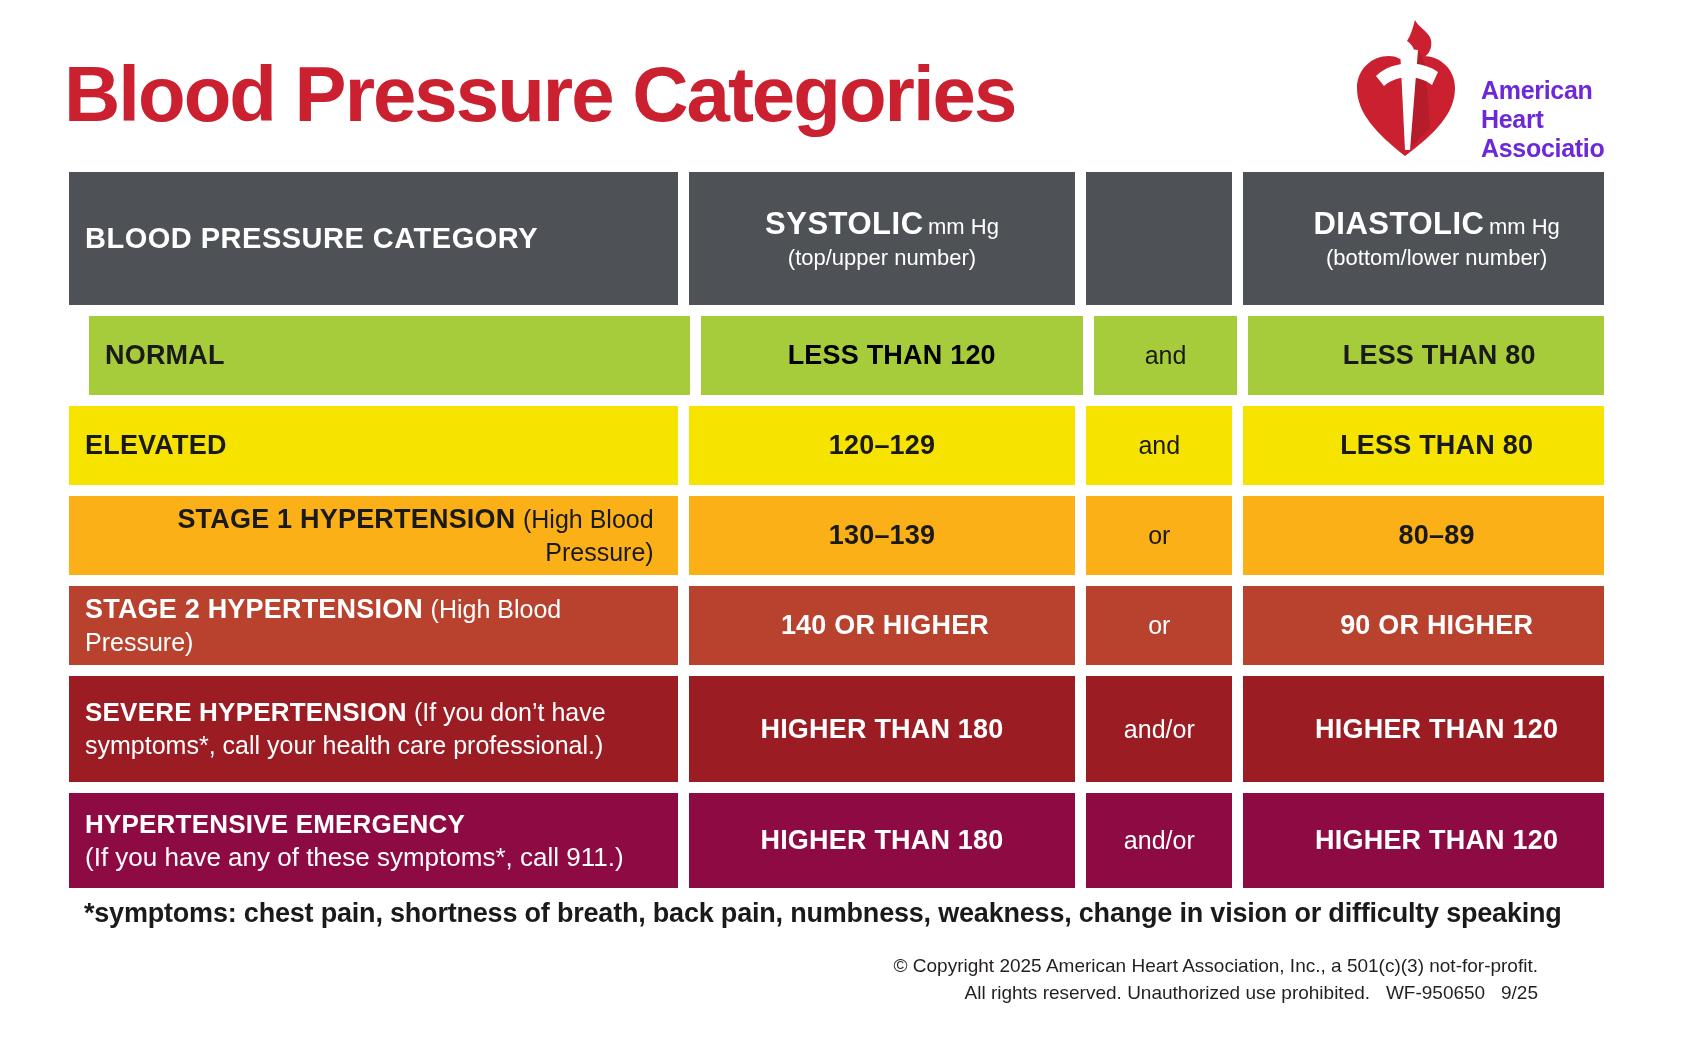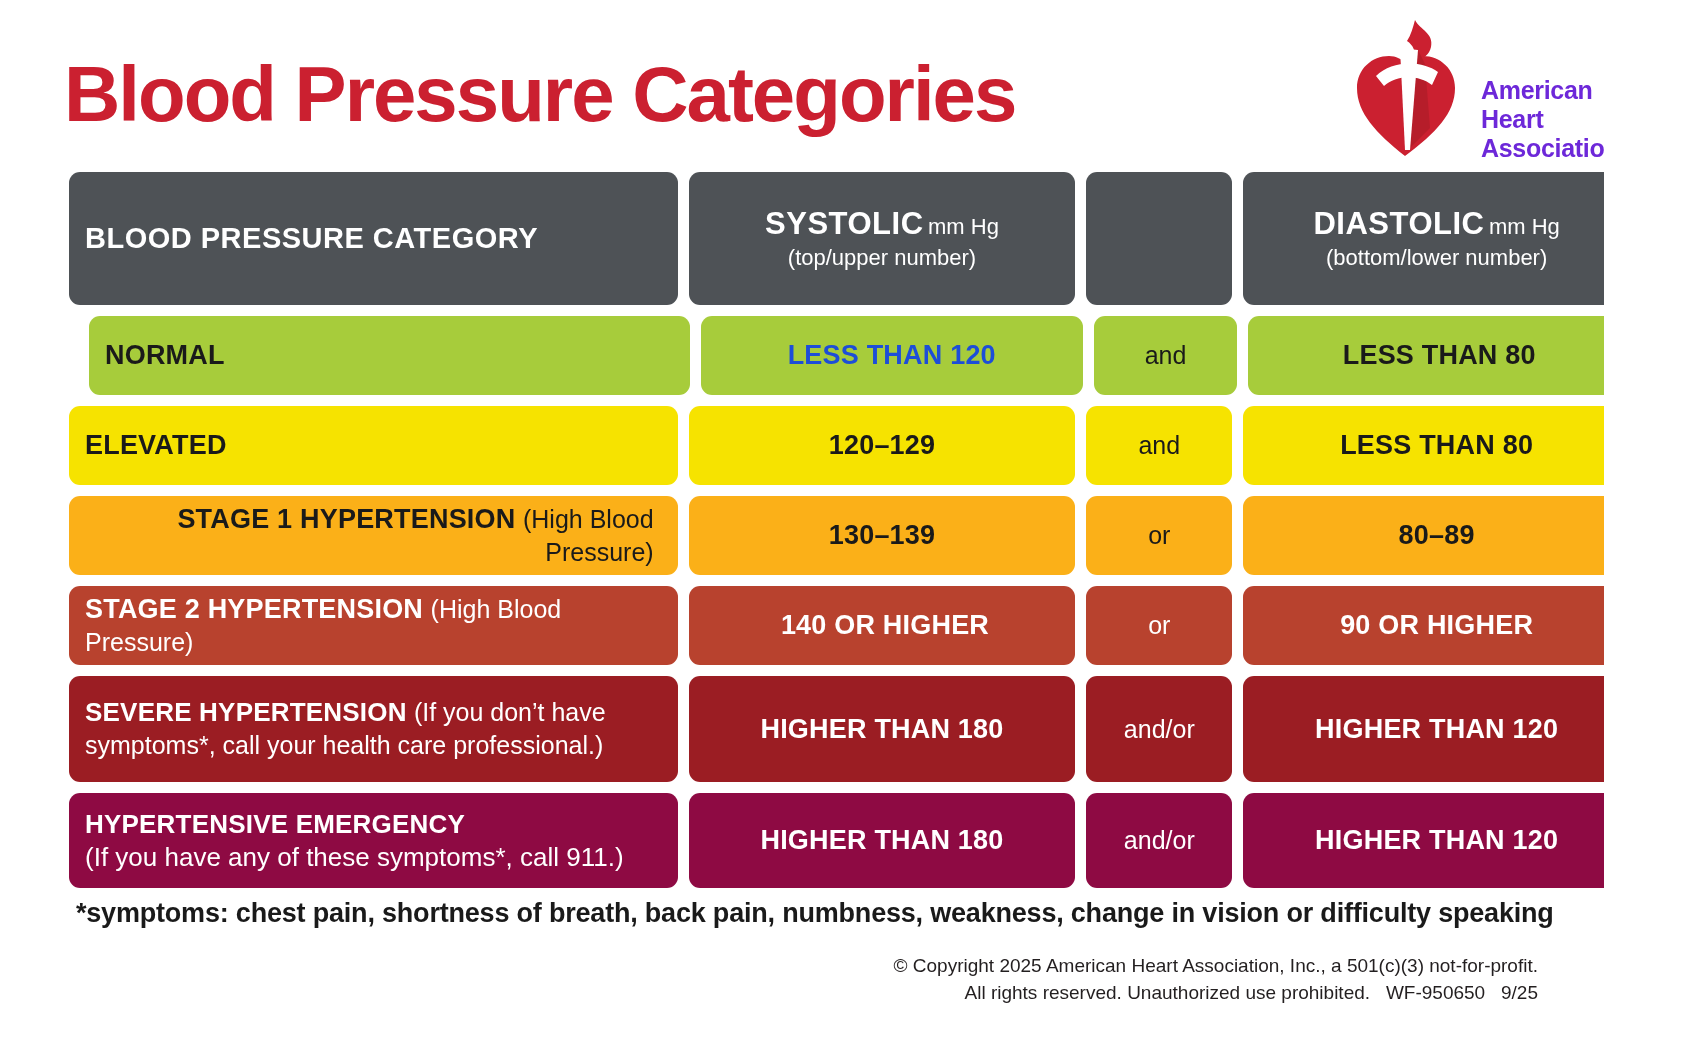--- a/index.html
+++ b/index.html
@@ -10,21 +10,21 @@
   .title { position:absolute; left:64px; top:52px; font-size:78px; font-weight:bold;
            letter-spacing:-2px; color:#CB2030; line-height:1.1; }
 
   .logo-heart { position:absolute; left:1348px; top:20px; width:116px; height:140px; }
   .logo-text { position:absolute; left:1481px; top:76px; font-size:25px; font-weight:bold;
                color:#231F20; line-height:29px; letter-spacing:-0.3px; }
 
   .bp-table { position:absolute; left:69px; top:172px; width:1561px;
               display:flex; flex-direction:column; gap:11px; }
   .row { display:flex; gap:11px; }
-  .cell { display:flex; align-items:center;border-radius:11px; }
+  .cell { display:flex; align-items:center; }
   .c-cat  { width:609px; padding-left:16px; padding-right:24px; justify-content:flex-start; }
   .c-val  { width:387px; justify-content:center; text-align:center; }
   .c-conn { width:146px; justify-content:center; text-align:center; }
 
   .h133 { height:133px; } .h79 { height:79px; } .h106 { height:106px; } .h95 { height:95px; }
 
   .header-cell { background:#4E5256; color:#ffffff; }
   .hdr-cat { font-size:29px; font-weight:bold; letter-spacing:0.5px; }
   .hdr-val-wrap { display:flex; flex-direction:column; align-items:center; line-height:1.3; }
   .hdr-big { font-size:31px; font-weight:bold; letter-spacing:0.5px; }
@@ -32,21 +32,21 @@
   .hdr-sub { font-size:22px; font-weight:normal; }
 
   .cat-text { font-size:27px; line-height:33px; }
   .cat-main { font-weight:bold; letter-spacing:0.2px; }
   .cat-note { font-weight:normal; font-size:25px; }
   .note-block { display:block; font-size:26px; }
   .small-cat .cat-text { font-size:26px; }
   .val { font-size:27px; font-weight:bold; letter-spacing:0.2px; }
   .conn { font-size:25px; font-weight:normal; }
 
-  .footnote { position:absolute; left:76px; top:898px; font-size:27px; font-weight:bold;
+  .footnote { position:absolute; left:84px; top:898px; font-size:27px; font-weight:bold;
               color:#1A1A1A; letter-spacing:-0.2px; }
   .url { position:absolute; left:64px; top:942px; font-size:47px; font-weight:bold;
          color:#CB2030; letter-spacing:-1px; }
   .copyright { position:absolute; right:66px; top:952px; text-align:right; font-size:19px;
                line-height:27px; color:#231F20; }
 </style>
 </head>
 <body>
 
 <div class="page">
@@ -84,21 +84,21 @@
                <span class="hdr-small">mm Hg</span></div>
           <div class="hdr-sub">(bottom/lower number)</div>
         </div>
       </div>
     </div>
 
     <div class="row">
       <div class="cell c-cat h79" style="background: rgb(167, 204, 59); color: rgb(26, 26, 26); margin-left: 20px;">
         <div class="cat-text"><span class="cat-main">NORMAL</span></div>
       </div>
-      <div class="cell c-val h79 val" style="background: rgb(167, 204, 59); color: #1d4ed8;">LESS THAN 120</div>
+      <div class="cell c-val h79 val" style="background: rgb(167, 204, 59); color: #000000;">LESS THAN 120</div>
       <div class="cell c-conn h79 conn" style="background: rgb(167, 204, 59); color: rgb(26, 26, 26);">and</div>
       <div class="cell c-val h79 val" style="background: rgb(167, 204, 59); color: rgb(26, 26, 26);">LESS THAN 80</div>
     </div>
 
     <div class="row">
       <div class="cell c-cat h79" style="background: rgb(246, 227, 0); color: rgb(26, 26, 26);">
         <div class="cat-text"><span class="cat-main">ELEVATED</span></div>
       </div>
       <div class="cell c-val h79 val" style="background: rgb(246, 227, 0); color: rgb(26, 26, 26);">120–129</div>
       <div class="cell c-conn h79 conn" style="background: rgb(246, 227, 0); color: rgb(26, 26, 26);">and</div>

